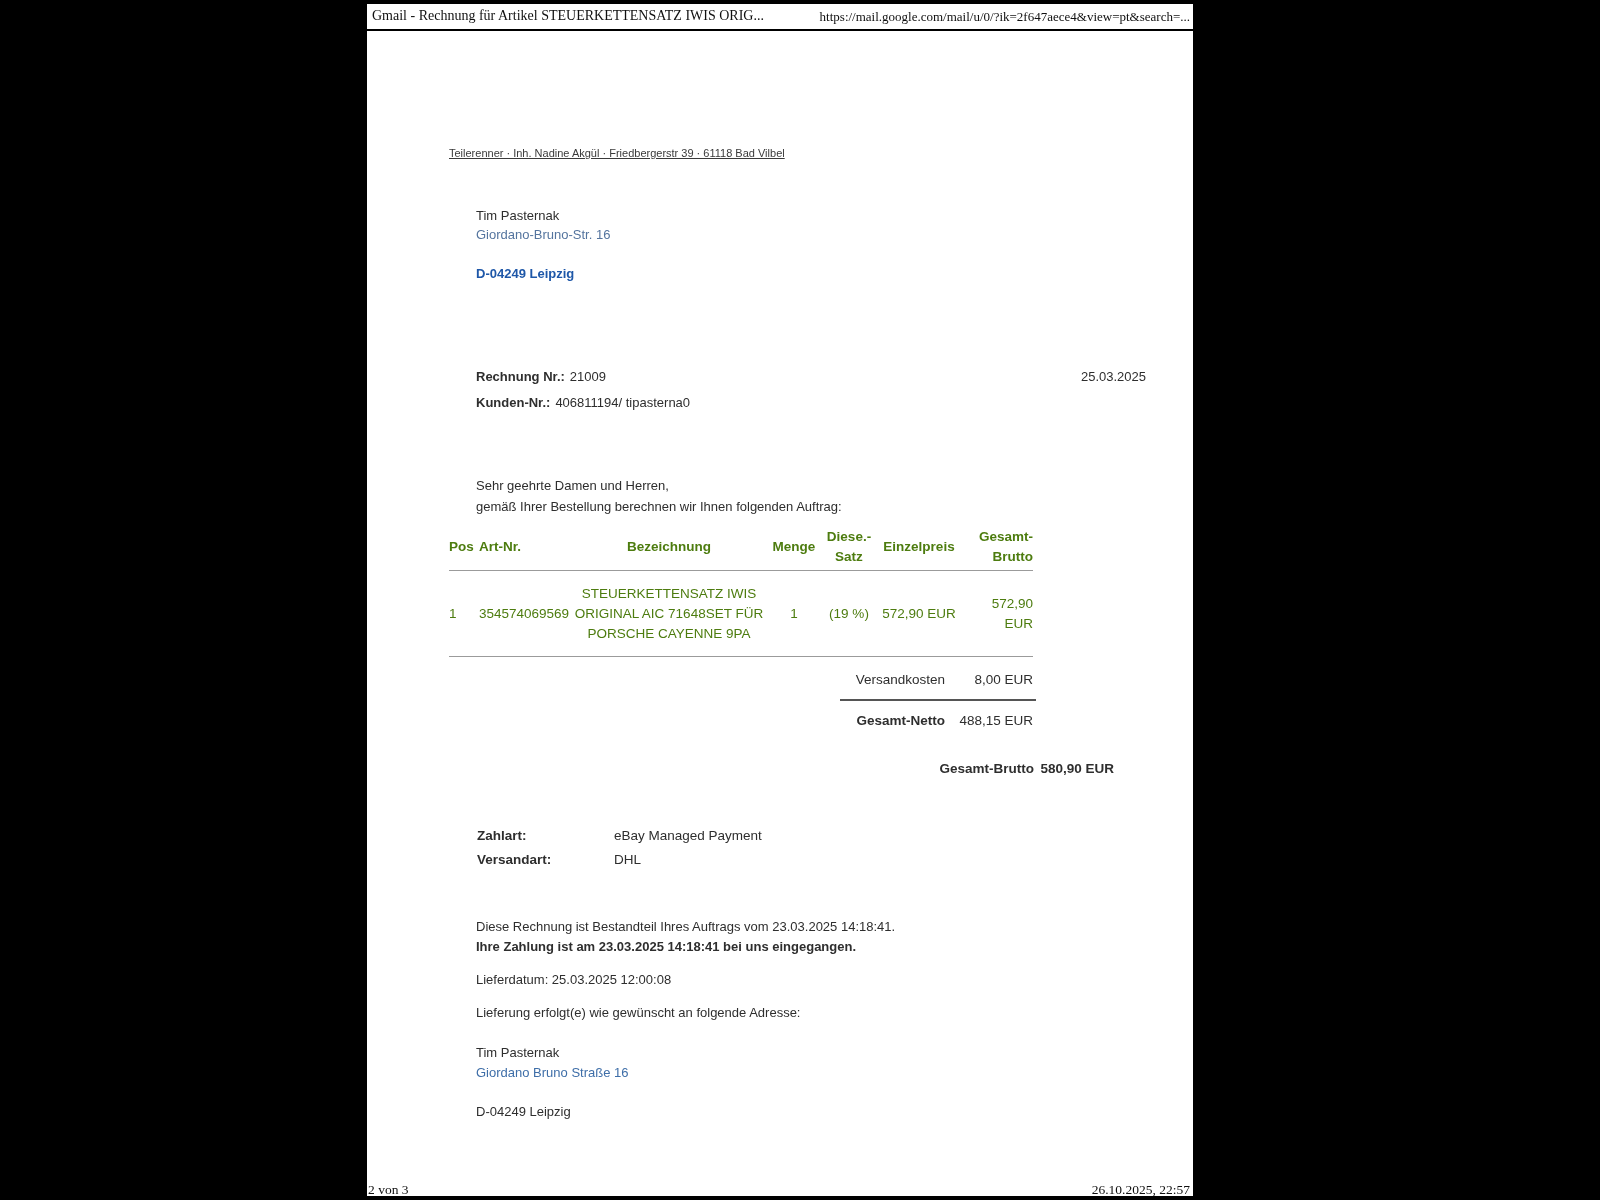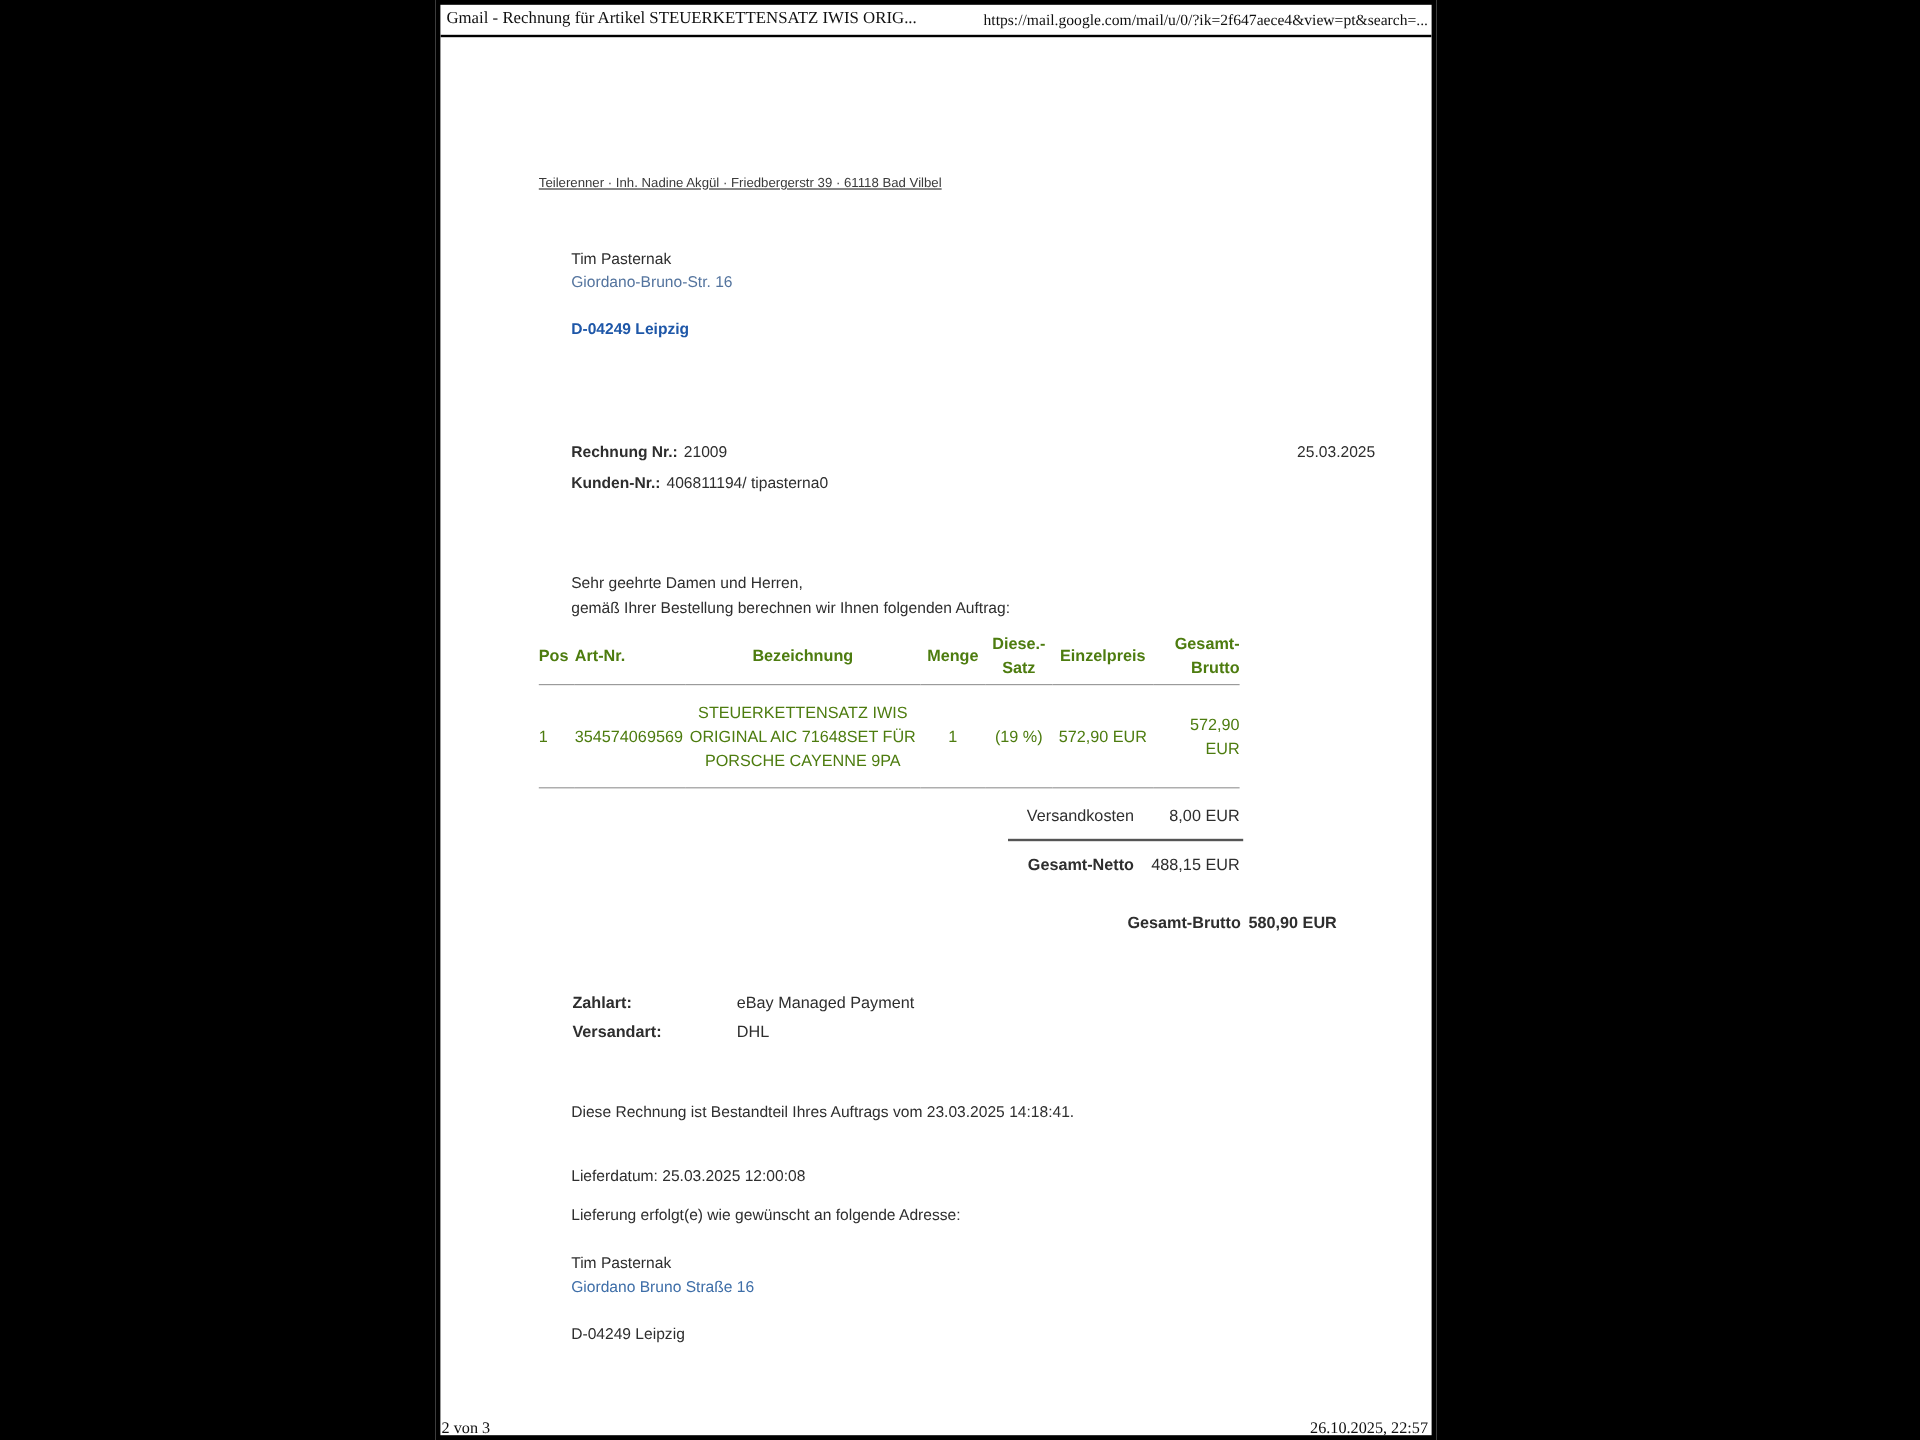--- a/index.html
+++ b/index.html
@@ -161,20 +161,21 @@
   </div>
 
   <div class="pos pay-row pay-1">
     <span class="pl">Zahlart:</span><span>eBay Managed Payment</span>
   </div>
   <div class="pos pay-row pay-2">
     <span class="pl">Versandart:</span><span>DHL</span>
   </div>
 
   <div class="pos body-text note-1">Diese Rechnung ist Bestandteil Ihres Auftrags vom 23.03.2025 14:18:41.</div>
+  <div class="pos body-text note-2">Ihre Zahlung ist am 23.03.2025 14:18:41 bei uns eingegangen.</div>
   <div class="pos body-text note-3">Lieferdatum: 25.03.2025 12:00:08</div>
   <div class="pos body-text note-4">Lieferung erfolgt(e) wie gewünscht an folgende Adresse:</div>
 
   <div class="pos body-text daddr-name">Tim Pasternak</div>
   <a class="pos body-text daddr-street">Giordano Bruno Straße 16</a>
   <div class="pos body-text daddr-city">D-04249 Leipzig</div>
 
   <span class="pos serif pf-page">2 von 3</span>
   <span class="pos serif pf-time">26.10.2025, 22:57</span>
 

